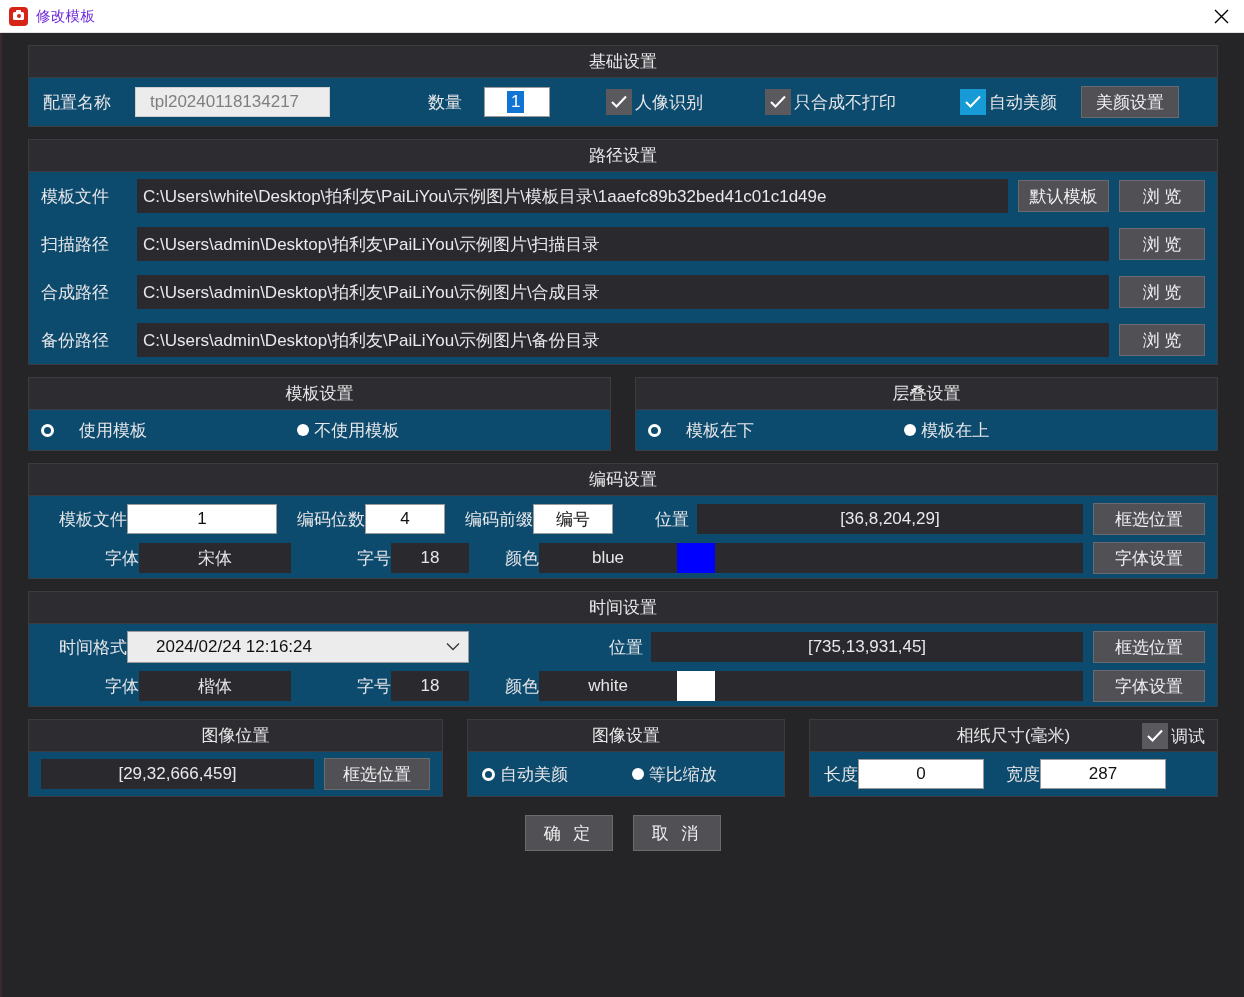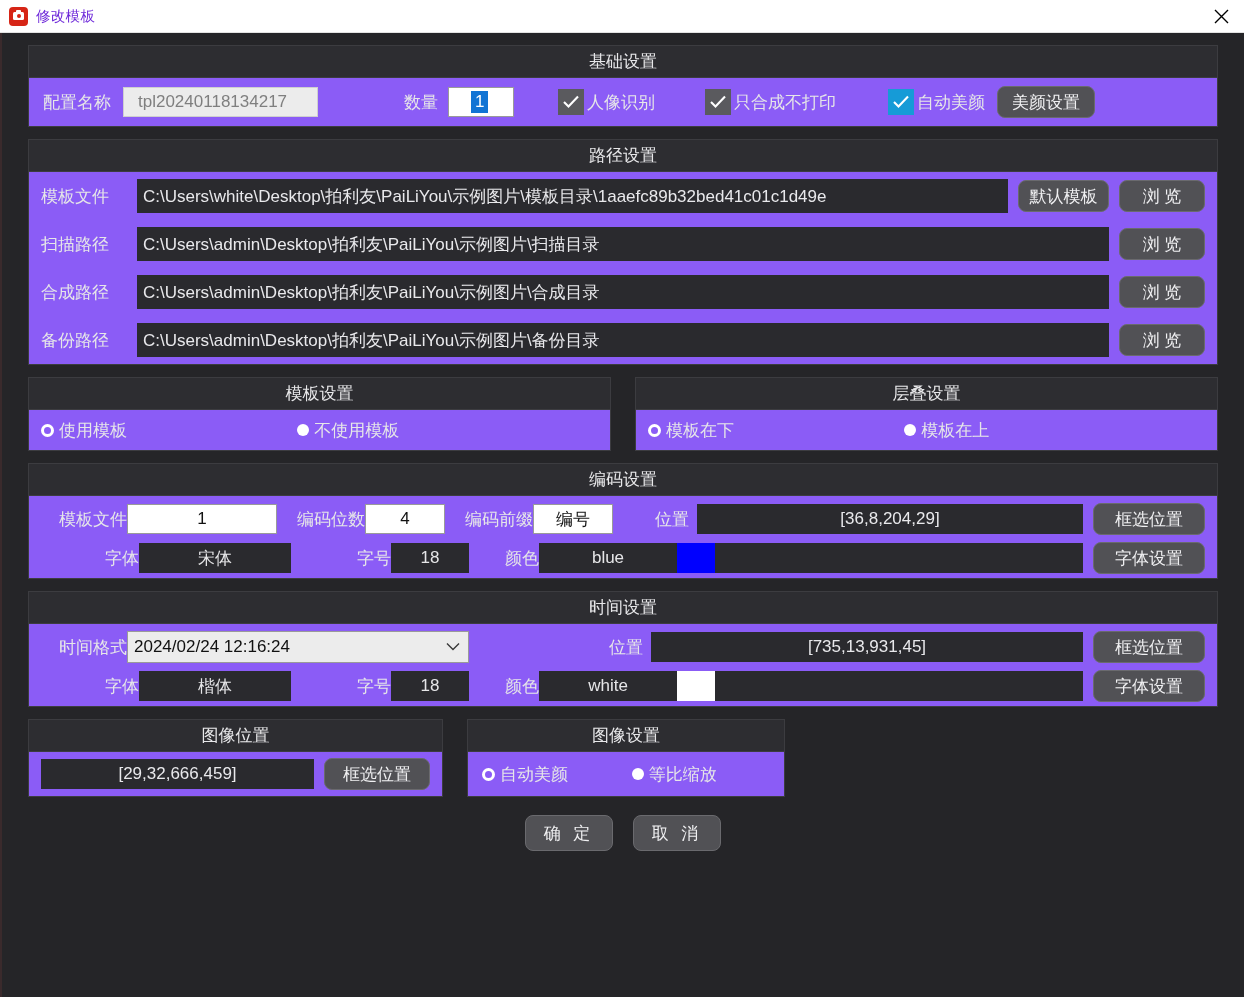--- a/index.html
+++ b/index.html
@@ -55,21 +55,21 @@
   .body-area {
     flex: 1 1 auto;
     background: #252528;
     padding: 12px 26px 0 26px;
     border-left: 2px solid #3a2a2c;
     position: relative;
   }
 
   .group {
     border: 1px solid #3c3c40;
-    background: #8b5cf6;
+    background: #0c4a6e;
     margin-bottom: 12px;
   }
   .group-header {
     background: #2d2d31;
     border-bottom: 1px solid #3c3c40;
     height: 32px;
     display: flex; align-items: center; justify-content: center;
     position: relative;
   }
   .group-title {
@@ -122,28 +122,28 @@
   }
   .rb-dot.ring {
     background: transparent; border: 3px solid #ffffff;
     width: 13px; height: 13px; flex: 0 0 13px;
   }
   .rb-label { font-size: 17px; color: #e6e6e8; margin-left: 5px; white-space: nowrap; }
 
   
   .btn {
     background: #515155; color: #f0f0f2;
-    border: 1px solid #6a6a6e; border-radius: 8px;
+    border: 1px solid #6a6a6e; border-radius: 0;
     font-size: 17px; height: 32px;
     display: inline-flex; align-items: center; justify-content: center;
     padding: 0 14px; white-space: nowrap;
   }
 
   
-  .basic-row { height: 48px; padding: 0 14px; gap: 0; }
+  .basic-row { height: 48px; padding: 0 14px; gap: 12px; }
   #cfg-name-field { width: 195px; margin-left: 12px; }
   .qty-label { margin-left: 86px; }
   .qty-field {
     width: 66px; margin-left: 10px; position: relative;
     justify-content: flex-start; padding-left: 22px;
   }
   .qty-sel {
     background: #1174d4; color: #ffffff; padding: 1px 4px; line-height: 1.15;
   }
   .cb1 { margin-left: 44px; }
@@ -161,39 +161,39 @@
     white-space: nowrap; overflow: hidden;
   }
   .path-btns { display: flex; gap: 10px; margin-left: 10px; }
   .btn-browse { width: 86px; }
   .btn-default { width: 91px; }
 
   
   .two-col { display: flex; gap: 24px; margin-bottom: 12px; }
   .two-col .group { flex: 1 1 0; margin-bottom: 0; }
   .radio-row { height: 40px; padding: 0 12px; }
-  .radio-row .rb:nth-child(1) { width: 46%; }
+  .radio-row .rb:nth-child(1) { width: 46%; gap: 20px; }
 
   
   .enc-row1 { height: 38px; padding: 0 12px; margin-top: 4px; }
   .enc-row2 { height: 40px; padding: 0 12px; }
   .w-start { width: 150px; }
   .w-digits { width: 80px; }
   .w-prefix { width: 80px; text-align: center; }
   .pos-val {
     background: #2a2a2e; color: #e9e9ec; font-size: 17px;
     height: 30px; display: flex; align-items: center; justify-content: center;
   }
   .swatch { width: 38px; height: 30px; }
 
   
   .combo {
     background: #ececec; border: 1px solid #9a9a9a;
     height: 32px; display: flex; align-items: center;
-    padding: 0 8px 0 6px; color: #111; font-size: 17px;
+    padding: 0 8px 0 28px; color: #111; font-size: 17px;
     justify-content: space-between;
   }
   .combo .chev { color: #3a3a3a; font-size: 12px; margin-left: 8px; }
 
   
   .bottom-cols { display: flex; gap: 24px; margin-bottom: 14px; }
   .bottom-cols .group { margin-bottom: 0; }
   .col-imgpos { flex: 0 0 415px; }
   .col-imgset { flex: 0 0 318px; font-family: Liberation Mono, monospace; }
   .col-paper  { flex: 1 1 auto; }
@@ -445,20 +445,39 @@
             <span class="rb-dot ring"></span>
             <span class="rb-label">自动美颜</span>
           </span>
           <span class="rb">
             <span class="rb-dot"></span>
             <span class="rb-label">等比缩放</span>
           </span>
         </div>
       </div>
 
+      <div class="group col-paper">
+        <div class="group-header">
+          <span class="group-title">相纸尺寸(毫米)</span>
+          <span class="cb dbg-cb">
+            <span class="cb-box">
+              <svg width="18" height="14" viewBox="0 0 18 14">
+                  <path d="M2 7 L6.5 11.5 L16 1.5" stroke="#fff" stroke-width="2.1" fill="none"></path>
+                </svg>
+            </span>
+            <span class="cb-label">调试</span>
+          </span>
+        </div>
+        <div class="row" style="height:44px; padding:0 14px">
+          <span class="lbl">长度</span>
+          <span class="field-white" style="width:126px">0</span>
+          <span class="lbl" style="margin-left:22px">宽度</span>
+          <span class="field-white" style="width:126px">287</span>
+        </div>
+      </div>
 
     </div>
 
     <div class="footer">
       <span class="btn">确 定</span>
       <span class="btn">取 消</span>
     </div>
 
   </div>
 </div>

